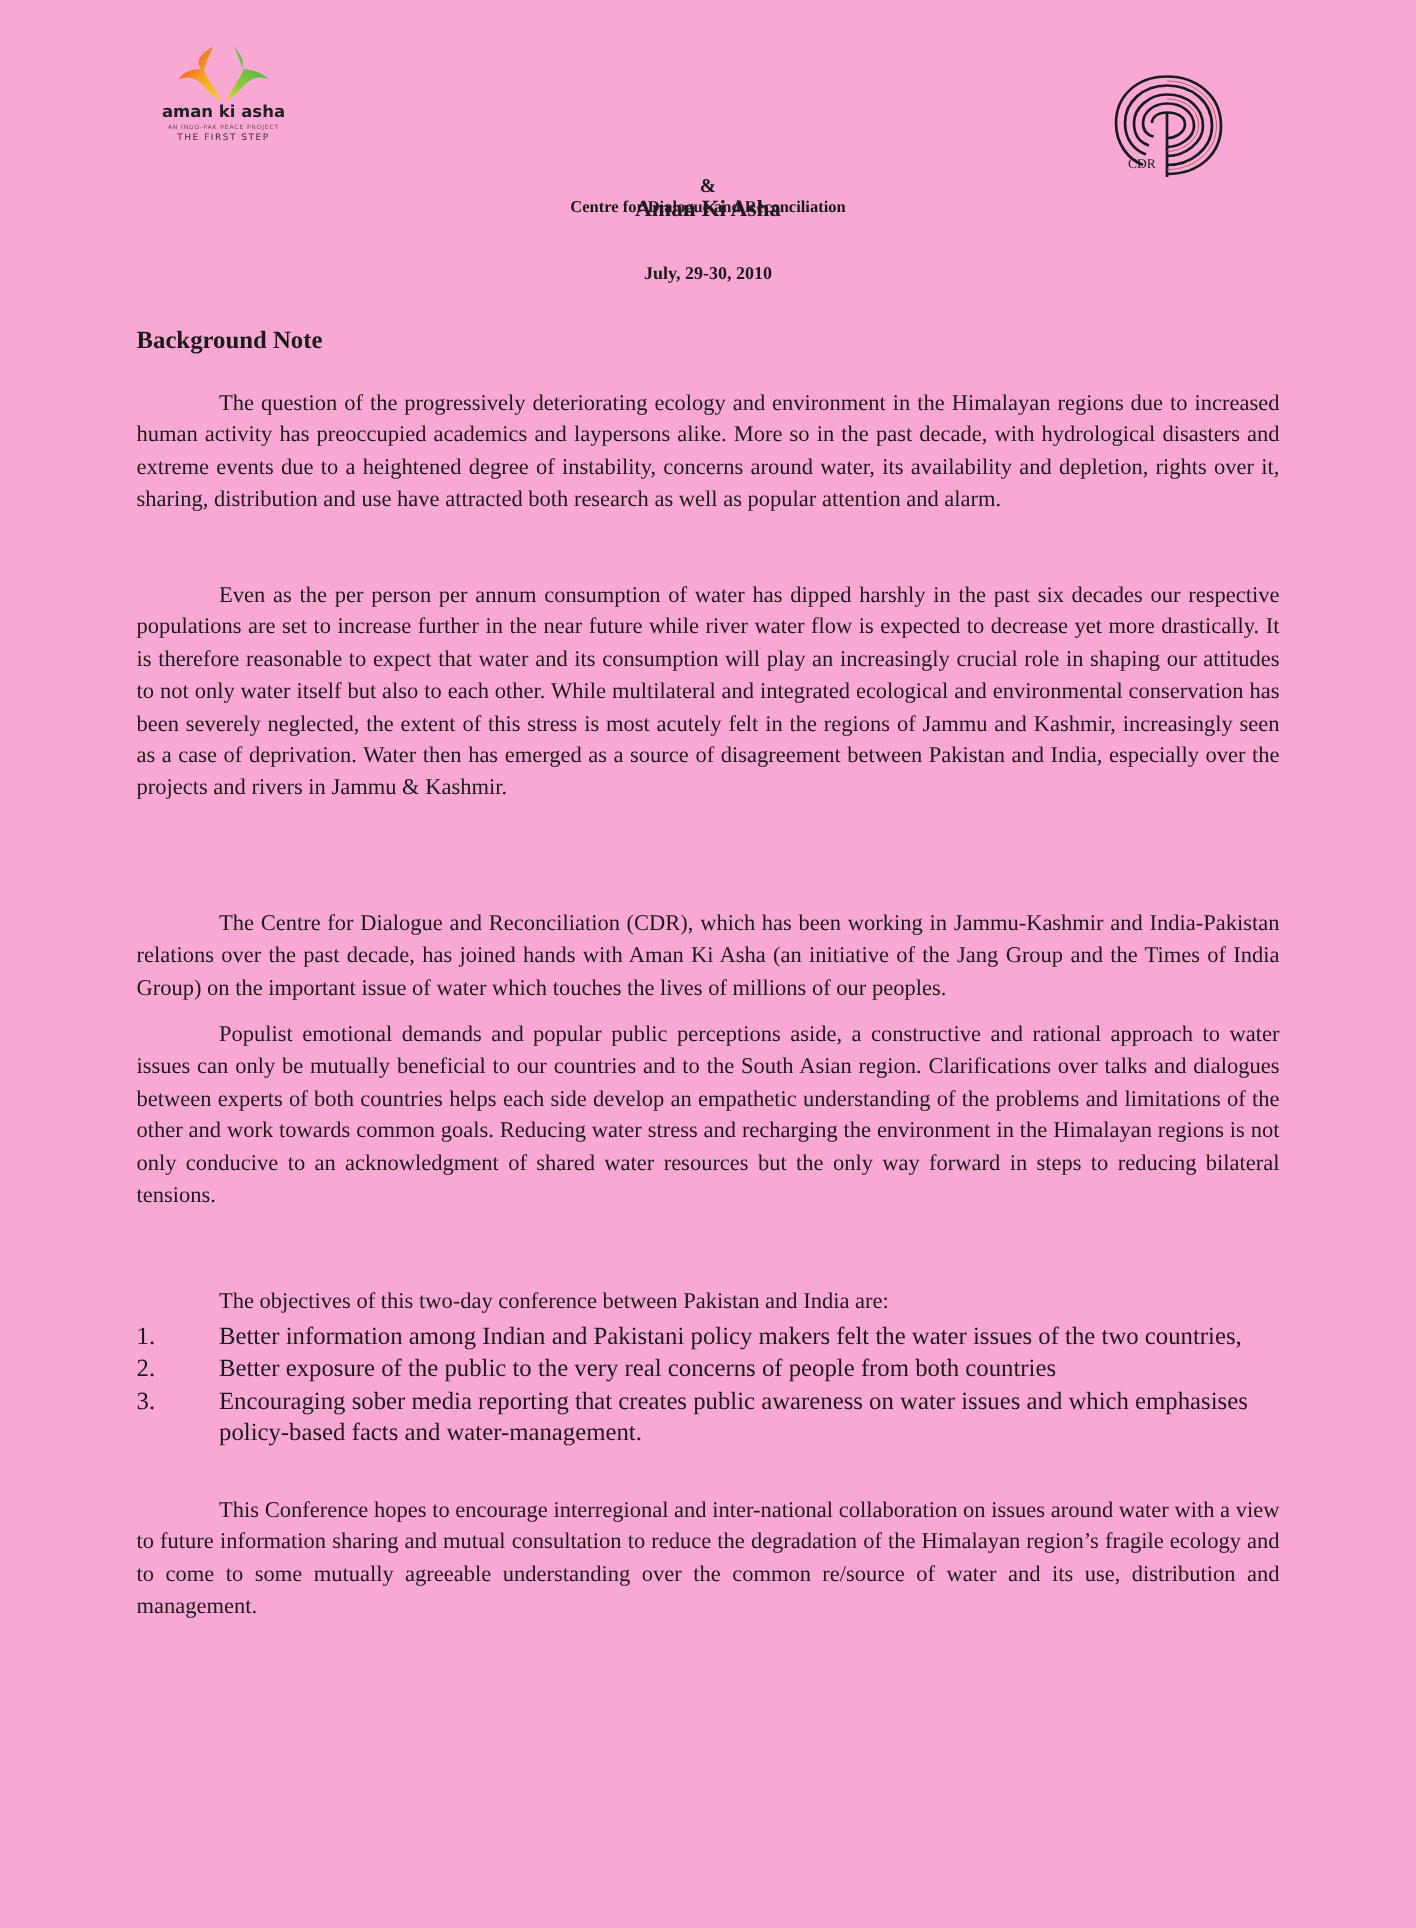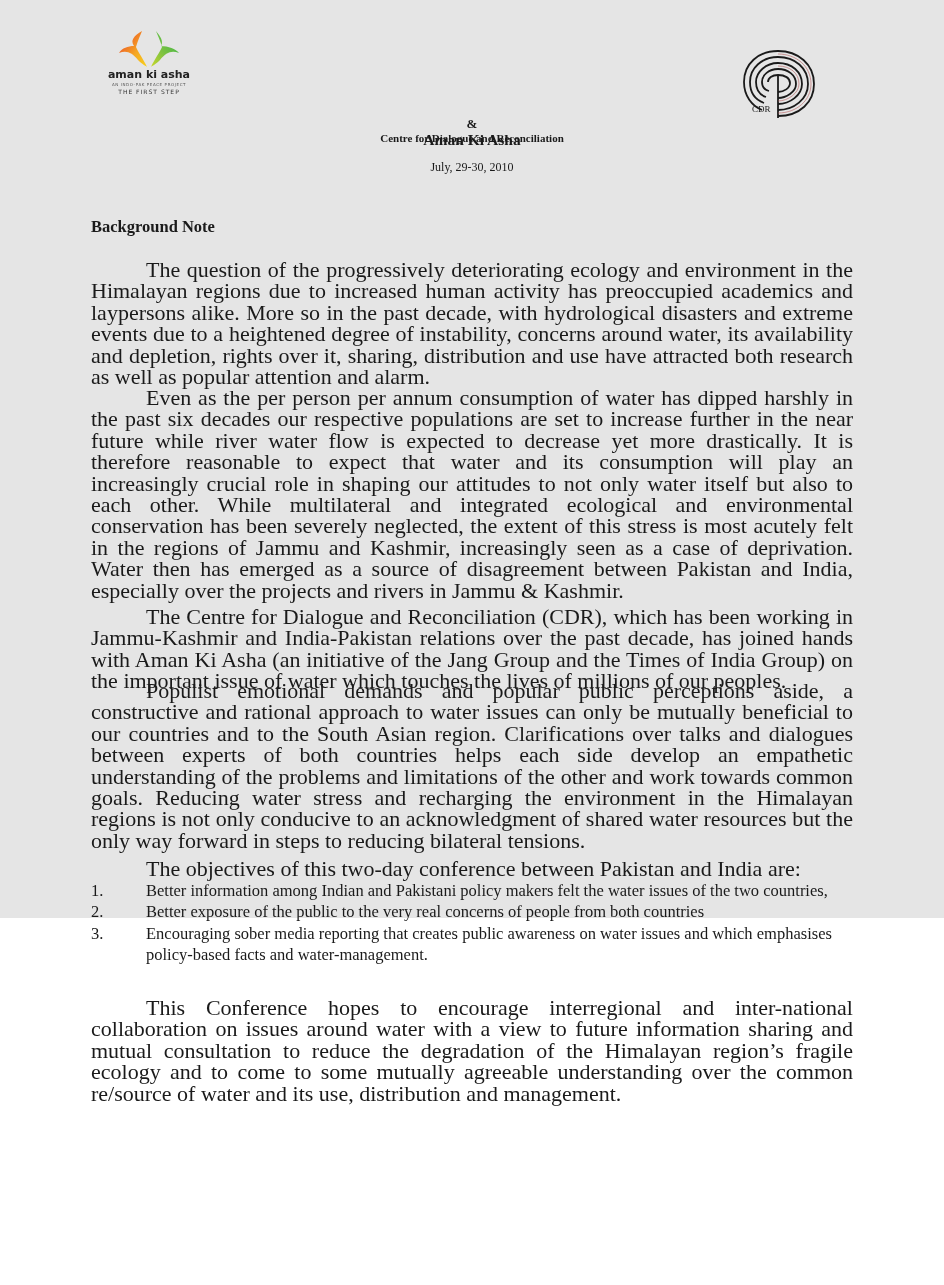--- a/index.html
+++ b/index.html
@@ -1,36 +1,36 @@
 <!DOCTYPE html>
 <html><head>
 <meta charset="utf-8">
 <style>
   html, body { margin: 0; padding: 0; background: #ffffff; }
   body { width: 944px; height: 1285px; position: relative; overflow: hidden; font-family: "Liberation Serif", serif; color: #1a1a1a; }
-  .page { position: absolute; left: 0; top: 0; width: 944px; height: 918px; background: #e5e5e5; }
+  .page { position: absolute; left: 0; top: 0; width: 944px; height: 1285px; background: #f9a8d4; }
 
   .logo-aka { position: absolute; left: 104px; top: 28px; width: 90px; height: 80px; text-align: center; }
   .logo-aka svg { display: block; margin: 0 auto; }
   .aka-name { font-family: "DejaVu Sans", sans-serif; font-weight: bold; font-size: 11px; color: #222; margin-top: 0px; letter-spacing: 0px; }
   .aka-tag { font-family: "DejaVu Sans", sans-serif; font-size: 4px; color: #555; letter-spacing: 0.6px; margin-top: 1px; }
   .aka-step { font-family: "DejaVu Sans", sans-serif; font-size: 6px; color: #333; letter-spacing: 1px; margin-top: 1px; }
 
   .logo-cdr { position: absolute; left: 738px; top: 46px; width: 80px; height: 75px; }
   .h-centre { top: 97px; font-weight: bold; font-size: 11px; left: 0; margin-top: 35px; }
   .h-amp { top: 116px; font-weight: bold; font-size: 13px; }
   .h-aka { top: 131px; font-weight: bold; font-size: 15.5px; }
   .h-conf { top: 149px; font-size: 21px; font-weight: bold; letter-spacing: 0.2px; }
-  .h-date { top: 160px; font-weight: normal; font-size: 12px; }
+  .h-date { top: 175px; font-weight: bold; font-size: 12px; }
   .h-centre, .h-amp, .h-aka, .h-date { padding-left: 0; }
   .hc { position: absolute; width: 944px; text-align: center; }
 
   .section-title { position: absolute; left: 91px; top: 217px; font-weight: bold; font-size: 16.5px; }
 
-  .para { position: absolute; left: 91px; width: 762px; font-size: 22px; line-height: 21.4px; text-align: justify; }
+  .para { position: absolute; left: 91px; width: 762px; font-size: 15px; line-height: 21.4px; text-align: justify; }
   .para .indent { display: inline-block; width: 55px; }
   .p1 { top: 259px; }
   .p2 { top: 375px; margin-top: 12px; }
   .p3 { top: 606px; }
   .p4 { top: 680px; }
   .p5 { top: 858px; }
   .list { position: absolute; left: 91px; top: 880px; width: 762px; font-size: 16.5px; line-height: 21.4px; }
   .li { display: flex; }
   .li .num { width: 55px; flex: none; }
   .li .txt { flex: 1; }

